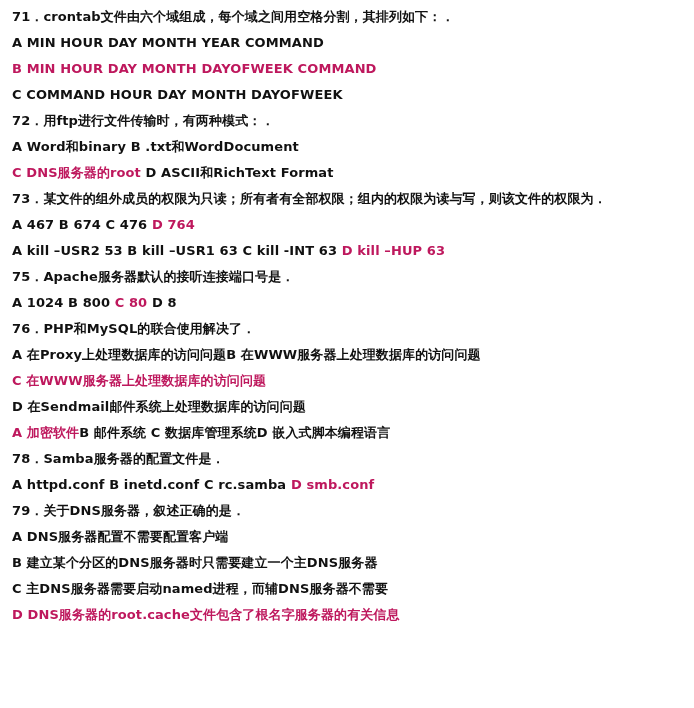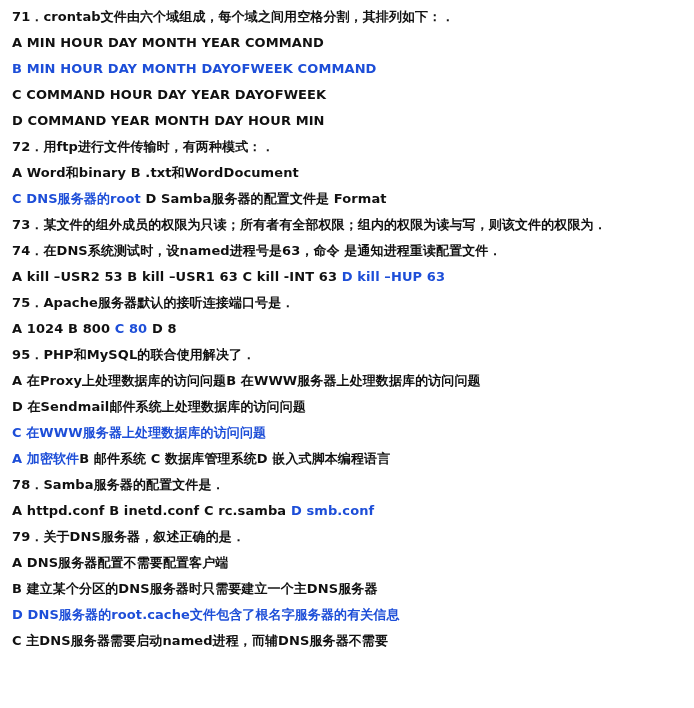--- a/index.html
+++ b/index.html
@@ -3,65 +3,66 @@
   <meta charset="utf-8">
   <style>
     html, body { margin: 0; padding: 0; background: #ffffff; }
     body {
       width: 694px; height: 708px; overflow: hidden; position: relative;
       font-family: "DejaVu Sans", "Liberation Sans", sans-serif;
       font-weight: bold; font-size: 13px; color: #111111;
     }
     .doc { position: absolute; left: 12px; top: 4px; width: 680px; }
     .line { height: 26px; line-height: 26px; white-space: nowrap; letter-spacing: 0.1px; }
-    .red { color: #1d4ed8; }
+    .red { color: #be185d; }
   </style>
 </head>
 <body>
 
 <div class="doc">
 
   <div class="line">71．crontab文件由六个域组成，每个域之间用空格分割，其排列如下：．</div>
   <div class="line">A MIN HOUR DAY MONTH YEAR COMMAND</div>
   <div class="line red">B MIN HOUR DAY MONTH DAYOFWEEK COMMAND</div>
-  <div class="line">C COMMAND HOUR DAY YEAR DAYOFWEEK</div>
-  <div class="line">D COMMAND YEAR MONTH DAY HOUR MIN</div>
+  <div class="line">C COMMAND HOUR DAY MONTH DAYOFWEEK</div>
 
   <div class="line">72．用ftp进行文件传输时，有两种模式：．</div>
   <div class="line">
     <span>A Word和binary B .txt和WordDocument</span>
   </div>
   <div class="line">
-    <span class="red">C DNS服务器的root</span><span> D Samba服务器的配置文件是 Format</span>
+    <span class="red">C DNS服务器的root</span><span> D ASCII和RichText Format</span>
   </div>
 
   <div class="line">73．某文件的组外成员的权限为只读；所有者有全部权限；组内的权限为读与写，则该文件的权限为．</div>
+  <div class="line">
+    <span>A 467 B 674 C 476 </span><span class="red">D 764</span>
+  </div>
 
-  <div class="line">74．在DNS系统测试时，设named进程号是63，命令 是通知进程重读配置文件．</div>
   <div class="line">
     <span>A kill –USR2 53 B kill –USR1 63 C kill -INT 63 </span><span class="red">D kill –HUP 63</span>
   </div>
 
   <div class="line">75．Apache服务器默认的接听连接端口号是．</div>
   <div class="line">
     <span>A 1024 B 800 </span><span class="red">C 80</span><span> D 8</span>
   </div>
 
-  <div class="line">95．PHP和MySQL的联合使用解决了．</div>
+  <div class="line">76．PHP和MySQL的联合使用解决了．</div>
   <div class="line">A 在Proxy上处理数据库的访问问题B 在WWW服务器上处理数据库的访问问题</div>
+  <div class="line red">C 在WWW服务器上处理数据库的访问问题</div>
   <div class="line">D 在Sendmail邮件系统上处理数据库的访问问题</div>
-  <div class="line red">C 在WWW服务器上处理数据库的访问问题</div>
 
   <div class="line">
     <span class="red">A 加密软件</span><span>B 邮件系统 C 数据库管理系统D 嵌入式脚本编程语言</span>
   </div>
 
   <div class="line">78．Samba服务器的配置文件是．</div>
   <div class="line">
     <span>A httpd.conf B inetd.conf C rc.samba </span><span class="red">D smb.conf</span>
   </div>
 
   <div class="line">79．关于DNS服务器，叙述正确的是．</div>
   <div class="line">A DNS服务器配置不需要配置客户端</div>
   <div class="line">B 建立某个分区的DNS服务器时只需要建立一个主DNS服务器</div>
+  <div class="line">C 主DNS服务器需要启动named进程，而辅DNS服务器不需要</div>
   <div class="line red">D DNS服务器的root.cache文件包含了根名字服务器的有关信息</div>
-  <div class="line">C 主DNS服务器需要启动named进程，而辅DNS服务器不需要</div>
 </div>
 
 </body></html>

